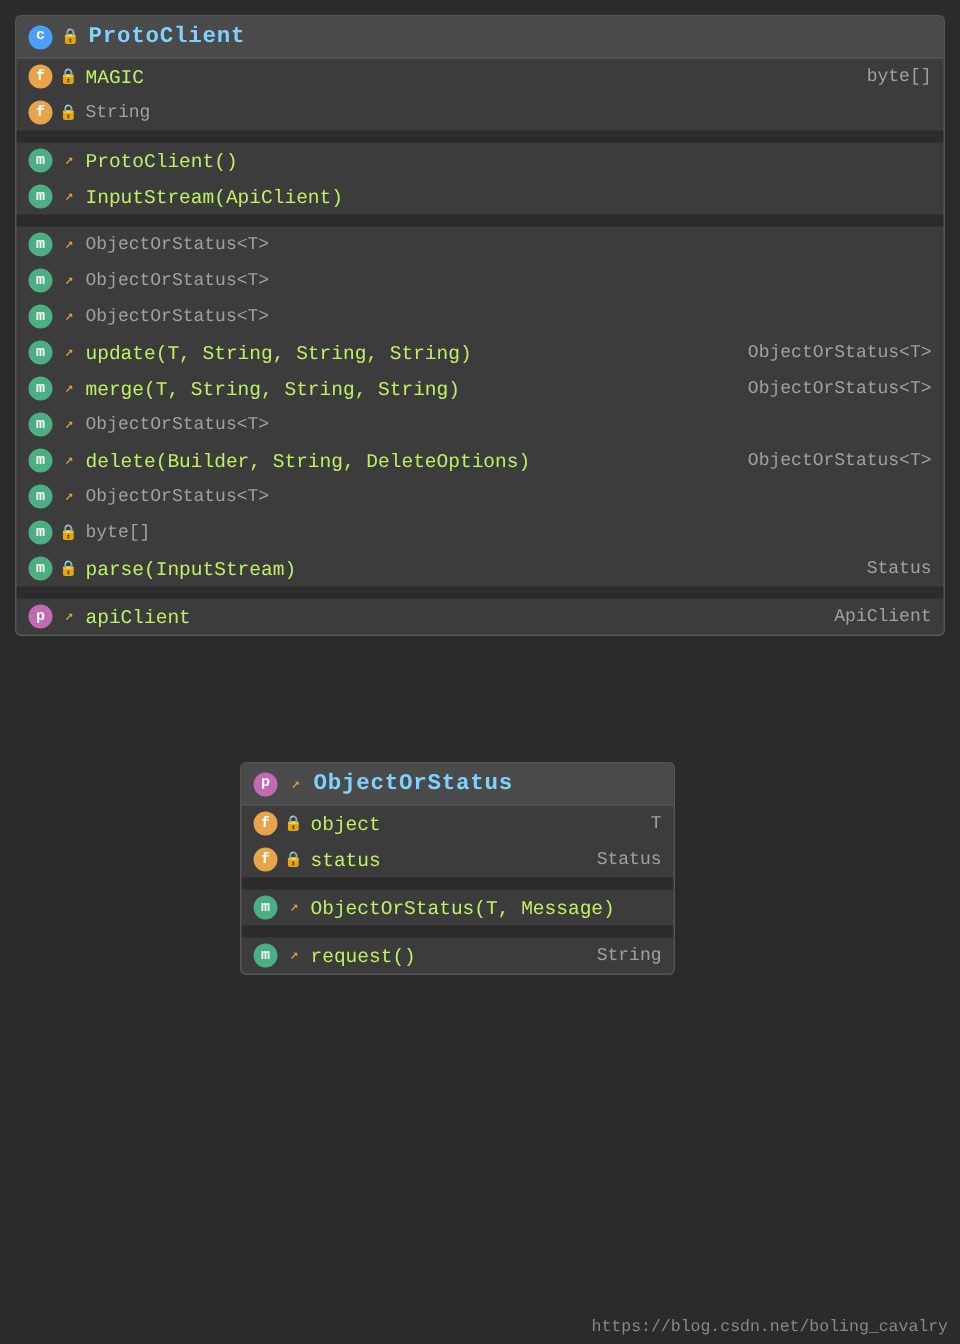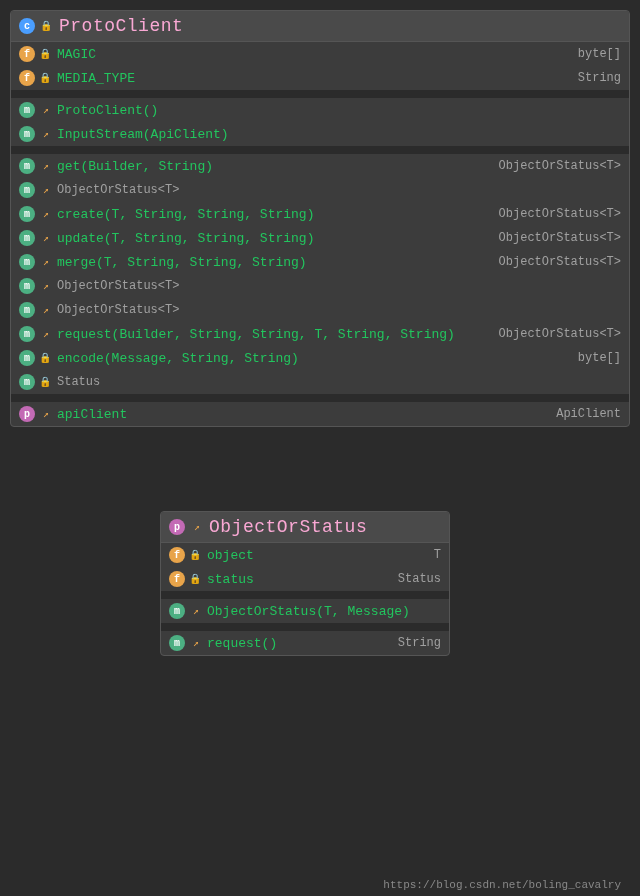--- a/index.html
+++ b/index.html
@@ -31,44 +31,44 @@
     .card-header {
       background-color: #4a4a4a;
       display: flex;
       align-items: center;
       padding: 5px 8px;
       gap: 6px;
       border-bottom: 1px solid #555;
     }
 
     .card-header .title {
-      font-size: 18px;
-      font-weight: normal;
-      color: #f9a8d4;
+      font-size: 15px;
+      font-weight: bold;
+      color: #7dd3fc;
       letter-spacing: 0.5px;
     }
 
     
     .section-separator {
       height: 8px;
       background-color: #2b2b2b;
     }
 
     
     .member-row {
       display: flex;
       align-items: center;
       padding: 3px 8px;
       gap: 5px;
       min-height: 24px;
     }
 
     .member-name {
       flex: 1;
-      color: #22c55e;
+      color: #bef264;
       white-space: nowrap;
     }
 
     .member-type {
       color: #a0a0a0;
       text-align: right;
       white-space: nowrap;
       font-size: 12px;
     }
 
@@ -106,21 +106,21 @@
     
     .second-card-wrapper {
       margin-left: 150px;
       margin-top: 0;
       width: 290px;
     }
 
     .watermark {
       position: fixed;
       bottom: 5px;
-      right: 19px;
+      right: 8px;
       font-size: 11px;
       color: #888;
     }
 
     .proto-main-card {
       width: 620px;
     }
 
     .object-or-status-card {
       width: 290px;
@@ -142,21 +142,20 @@
     <div>
       <div class="member-row">
         <span class="badge badge-f">f</span>
         <span class="lock-icon">🔒</span>
         <span class="member-name">MAGIC</span>
         <span class="member-type">byte[]</span>
       </div>
       <div class="member-row">
         <span class="badge badge-f">f</span>
         <span class="lock-icon">🔒</span>
-        <span class="member-name">MEDIA_TYPE</span>
         <span class="member-type">String</span>
       </div>
     </div>
 
     <div class="section-separator"></div>
 
     <div>
       <div class="member-row">
         <span class="badge badge-m">m</span>
         <span class="lock-icon">↗</span>
@@ -168,32 +167,30 @@
         <span class="member-name">InputStream(ApiClient)</span>
       </div>
     </div>
 
     <div class="section-separator"></div>
 
     <div>
       <div class="member-row">
         <span class="badge badge-m">m</span>
         <span class="lock-icon">↗</span>
-        <span class="member-name">get(Builder, String)</span>
-        <span class="member-type">ObjectOrStatus&lt;T&gt;</span>
-      </div>
-      <div class="member-row">
-        <span class="badge badge-m">m</span>
-        <span class="lock-icon">↗</span>
-        <span class="member-type">ObjectOrStatus&lt;T&gt;</span>
-      </div>
-      <div class="member-row">
-        <span class="badge badge-m">m</span>
-        <span class="lock-icon">↗</span>
-        <span class="member-name">create(T, String, String, String)</span>
+        <span class="member-type">ObjectOrStatus&lt;T&gt;</span>
+      </div>
+      <div class="member-row">
+        <span class="badge badge-m">m</span>
+        <span class="lock-icon">↗</span>
+        <span class="member-type">ObjectOrStatus&lt;T&gt;</span>
+      </div>
+      <div class="member-row">
+        <span class="badge badge-m">m</span>
+        <span class="lock-icon">↗</span>
         <span class="member-type">ObjectOrStatus&lt;T&gt;</span>
       </div>
       <div class="member-row">
         <span class="badge badge-m">m</span>
         <span class="lock-icon">↗</span>
         <span class="member-name">update(T, String, String, String)</span>
         <span class="member-type">ObjectOrStatus&lt;T&gt;</span>
       </div>
       <div class="member-row">
         <span class="badge badge-m">m</span>
@@ -202,37 +199,37 @@
         <span class="member-type">ObjectOrStatus&lt;T&gt;</span>
       </div>
       <div class="member-row">
         <span class="badge badge-m">m</span>
         <span class="lock-icon">↗</span>
         <span class="member-type">ObjectOrStatus&lt;T&gt;</span>
       </div>
       <div class="member-row">
         <span class="badge badge-m">m</span>
         <span class="lock-icon">↗</span>
-        <span class="member-type">ObjectOrStatus&lt;T&gt;</span>
-      </div>
-      <div class="member-row">
-        <span class="badge badge-m">m</span>
-        <span class="lock-icon">↗</span>
-        <span class="member-name">request(Builder, String, String, T, String, String)</span>
-        <span class="member-type">ObjectOrStatus&lt;T&gt;</span>
-      </div>
-      <div class="member-row">
-        <span class="badge badge-m">m</span>
-        <span class="lock-icon">🔒</span>
-        <span class="member-name">encode(Message, String, String)</span>
+        <span class="member-name">delete(Builder, String, DeleteOptions)</span>
+        <span class="member-type">ObjectOrStatus&lt;T&gt;</span>
+      </div>
+      <div class="member-row">
+        <span class="badge badge-m">m</span>
+        <span class="lock-icon">↗</span>
+        <span class="member-type">ObjectOrStatus&lt;T&gt;</span>
+      </div>
+      <div class="member-row">
+        <span class="badge badge-m">m</span>
+        <span class="lock-icon">🔒</span>
         <span class="member-type">byte[]</span>
       </div>
       <div class="member-row">
         <span class="badge badge-m">m</span>
         <span class="lock-icon">🔒</span>
+        <span class="member-name">parse(InputStream)</span>
         <span class="member-type">Status</span>
       </div>
     </div>
 
     <div class="section-separator"></div>
 
     <div>
       <div class="member-row">
         <span class="badge badge-p">p</span>
         <span class="lock-icon">↗</span>

